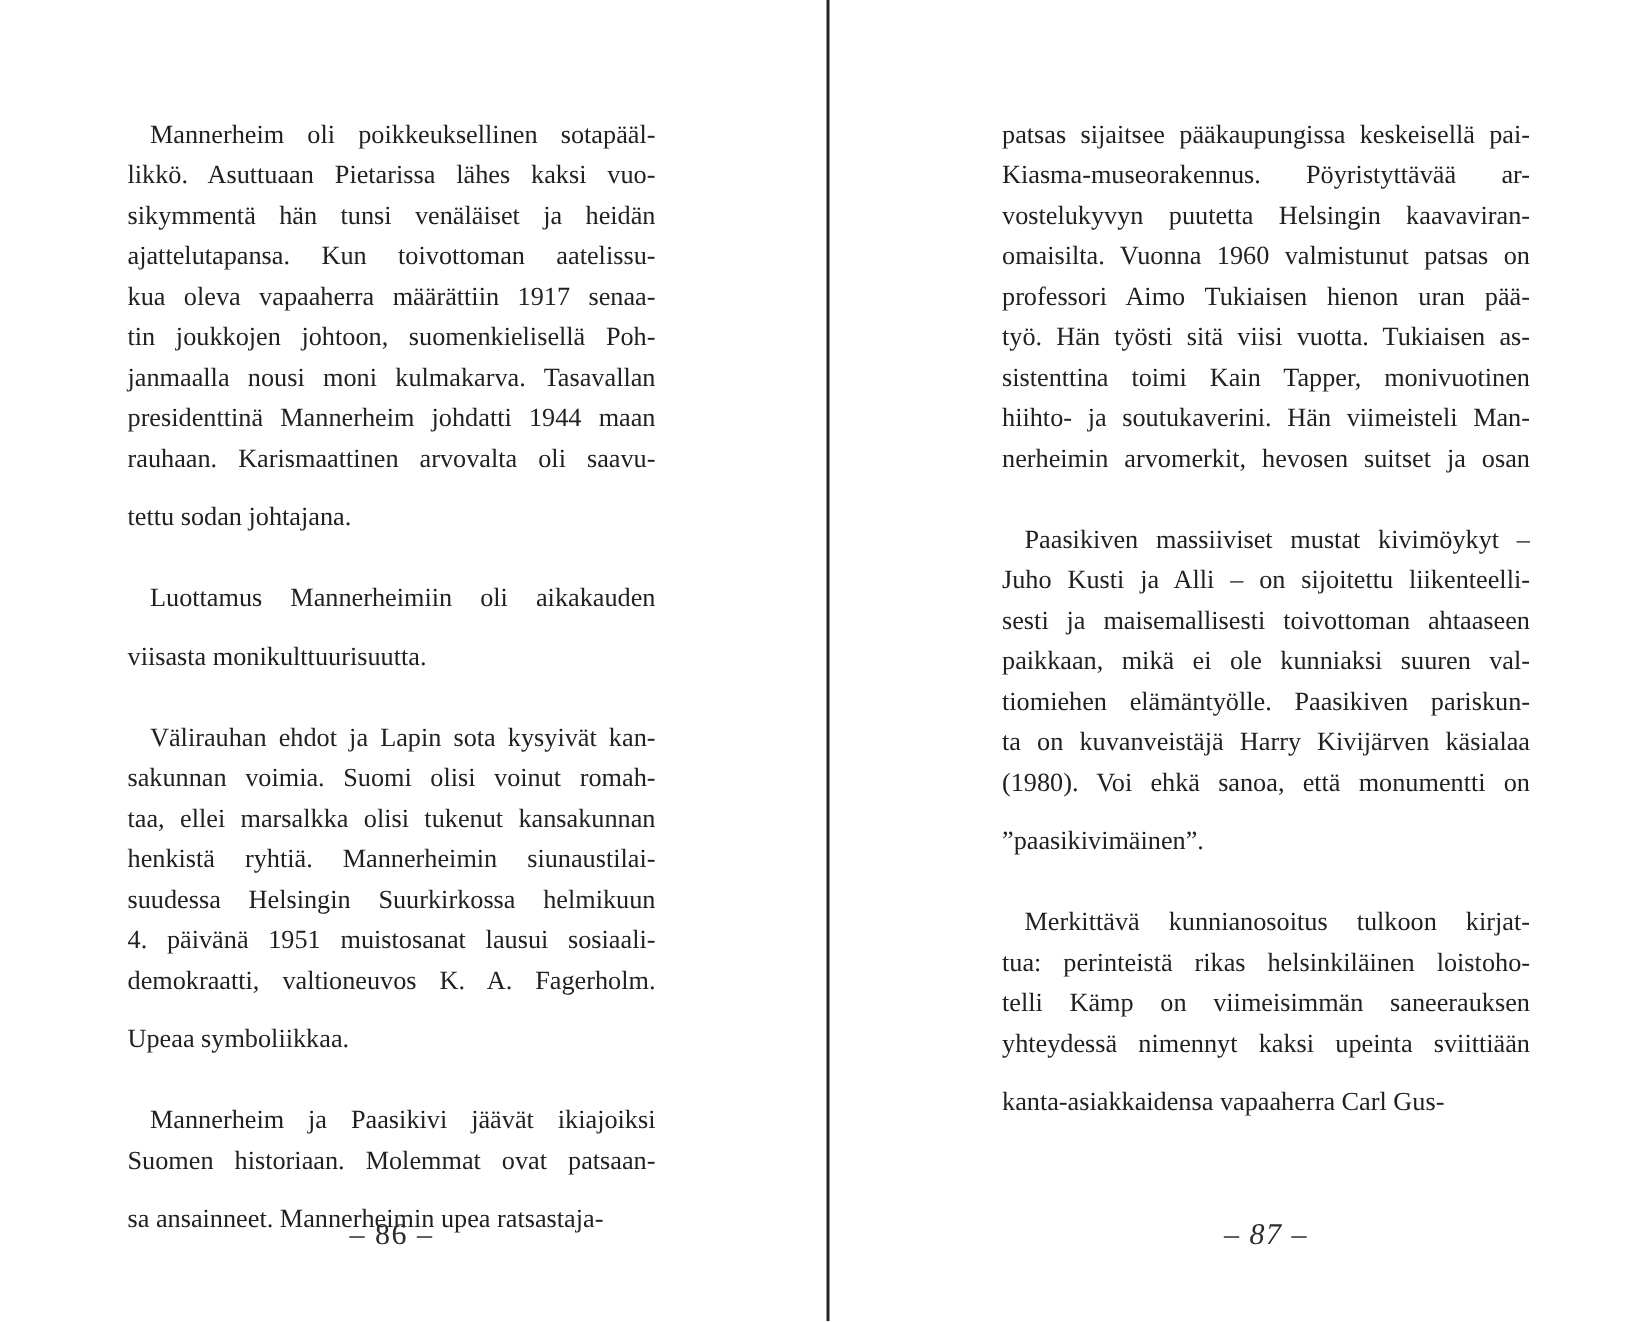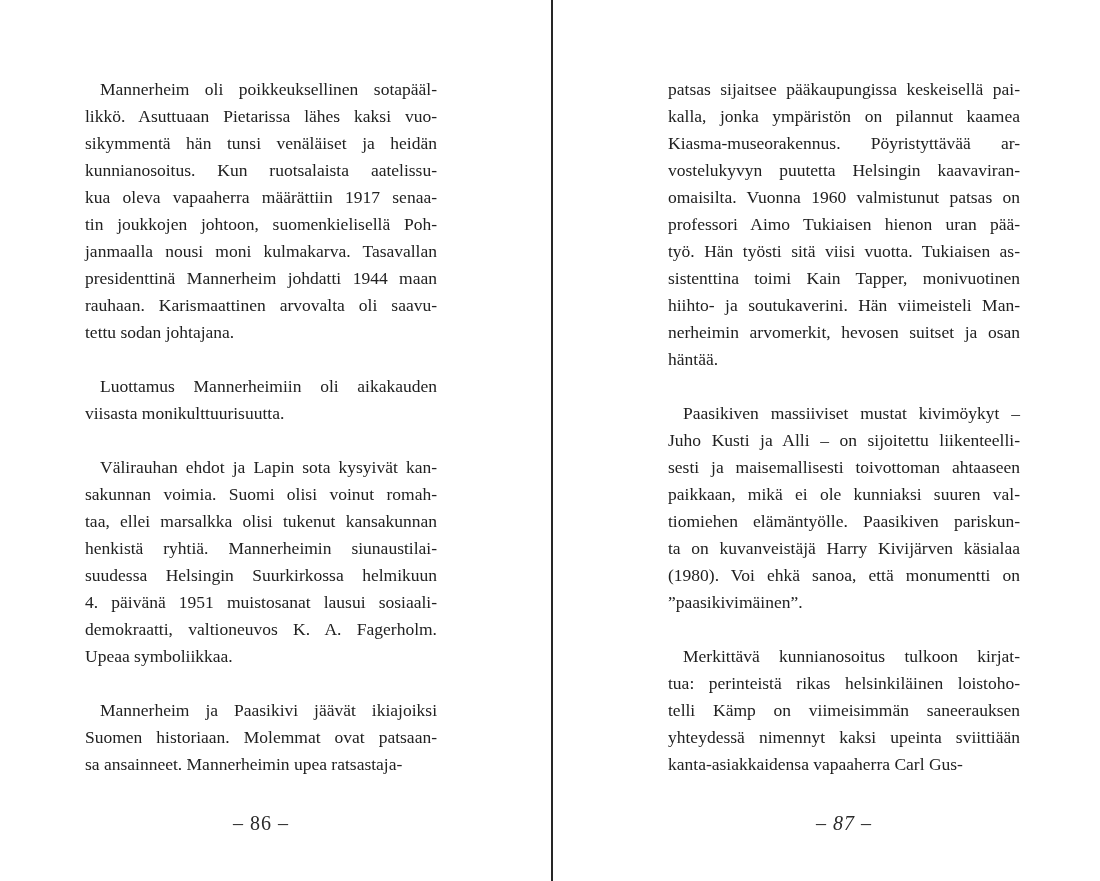--- a/index.html
+++ b/index.html
@@ -43,21 +43,21 @@
   .page-right .text-block { left: 115px; }
 
   .para { margin: 0 0 27px 0; }
   .para:last-child { margin-bottom: 0; }
 
   .line {
     text-align: justify;
     text-align-last: justify;
     white-space: normal;
   }
-  .line.last { text-align-last: left; }
+  .line.last { text-align-last: left; margin-top: 12px; }
   .para.indent .line:first-child { text-indent: 15px; }
 
   .page-number {
     position: absolute;
     top: 812px;
     width: 352px;
     text-align: center;
     font-size: 20px;
     letter-spacing: 1px;
     color: #2b2b2b;
@@ -69,21 +69,21 @@
 <body>
 
 <div class="spread">
 
   <div class="page page-left">
     <div class="text-block">
         <div class="para indent">
           <div class="line">Mannerheim oli poikkeuksellinen sotapääl-</div>
           <div class="line">likkö. Asuttuaan Pietarissa lähes kaksi vuo-</div>
           <div class="line">sikymmentä hän tunsi venäläiset ja heidän</div>
-          <div class="line">kunnianosoitus. Kun ruotsalaista aatelissu-</div>
+          <div class="line">ajattelutapansa. Kun toivottoman aatelissu-</div>
           <div class="line">kua oleva vapaaherra määrättiin 1917 senaa-</div>
           <div class="line">tin joukkojen johtoon, suomenkielisellä Poh-</div>
           <div class="line">janmaalla nousi moni kulmakarva. Tasavallan</div>
           <div class="line">presidenttinä Mannerheim johdatti 1944 maan</div>
           <div class="line">rauhaan. Karismaattinen arvovalta oli saavu-</div>
           <div class="line last">tettu sodan johtajana.</div>
         </div>
         <div class="para indent">
           <div class="line">Luottamus Mannerheimiin oli aikakauden</div>
           <div class="line last">viisasta monikulttuurisuutta.</div>
@@ -106,30 +106,28 @@
       </div>
     <div class="page-number">– 86 –</div>
   </div>
 
   <div class="divider"></div>
 
   <div class="page page-right">
     <div class="text-block">
         <div class="para">
           <div class="line">patsas sijaitsee pääkaupungissa keskeisellä pai-</div>
-          <div class="line">kalla, jonka ympäristön on pilannut kaamea</div>
           <div class="line">Kiasma-museorakennus. Pöyristyttävää ar-</div>
           <div class="line">vostelukyvyn puutetta Helsingin kaavaviran-</div>
           <div class="line">omaisilta. Vuonna 1960 valmistunut patsas on</div>
           <div class="line">professori Aimo Tukiaisen hienon uran pää-</div>
           <div class="line">työ. Hän työsti sitä viisi vuotta. Tukiaisen as-</div>
           <div class="line">sistenttina toimi Kain Tapper, monivuotinen</div>
           <div class="line">hiihto- ja soutukaverini. Hän viimeisteli Man-</div>
           <div class="line">nerheimin arvomerkit, hevosen suitset ja osan</div>
-          <div class="line last">häntää.</div>
         </div>
         <div class="para indent">
           <div class="line">Paasikiven massiiviset mustat kivimöykyt –</div>
           <div class="line">Juho Kusti ja Alli – on sijoitettu liikenteelli-</div>
           <div class="line">sesti ja maisemallisesti toivottoman ahtaaseen</div>
           <div class="line">paikkaan, mikä ei ole kunniaksi suuren val-</div>
           <div class="line">tiomiehen elämäntyölle. Paasikiven pariskun-</div>
           <div class="line">ta on kuvanveistäjä Harry Kivijärven käsialaa</div>
           <div class="line">(1980). Voi ehkä sanoa, että monumentti on</div>
           <div class="line last">”paasikivimäinen”.</div>

